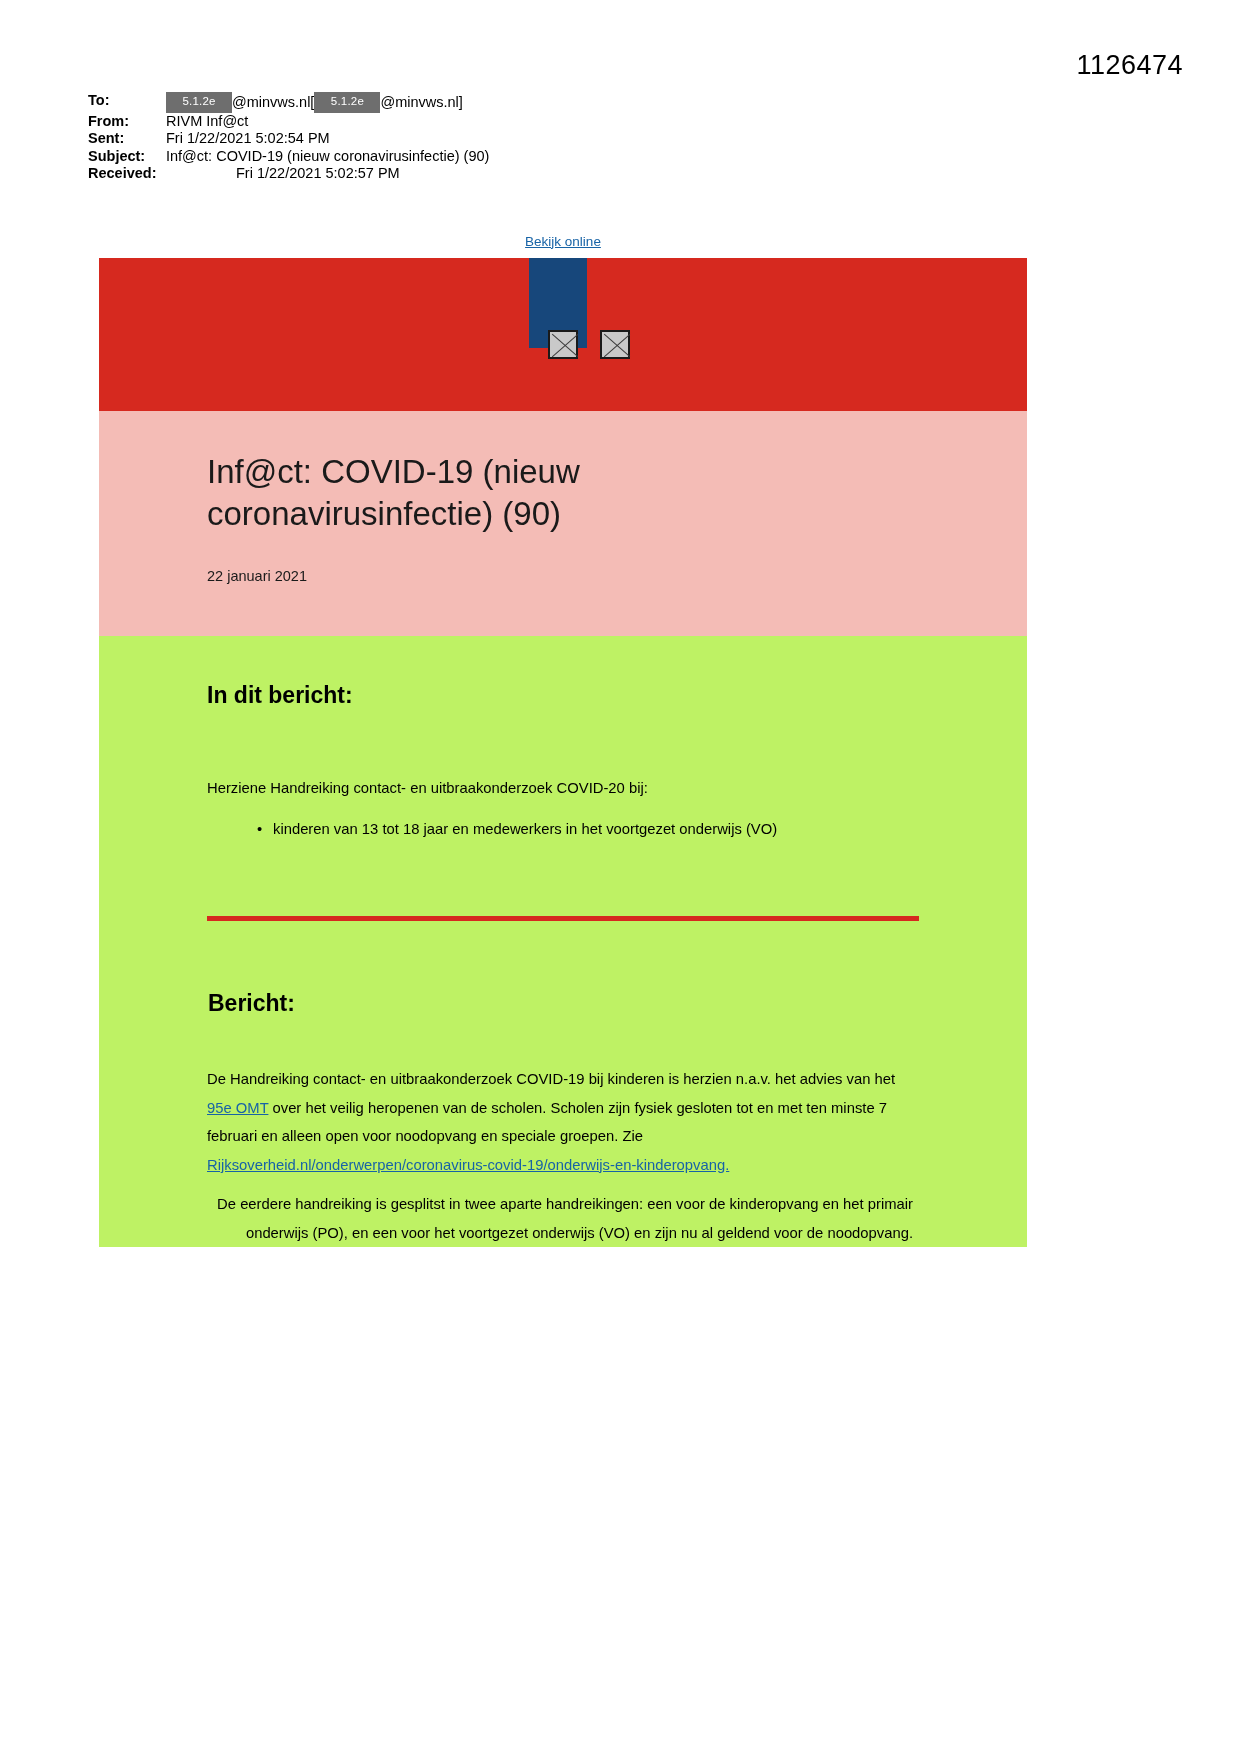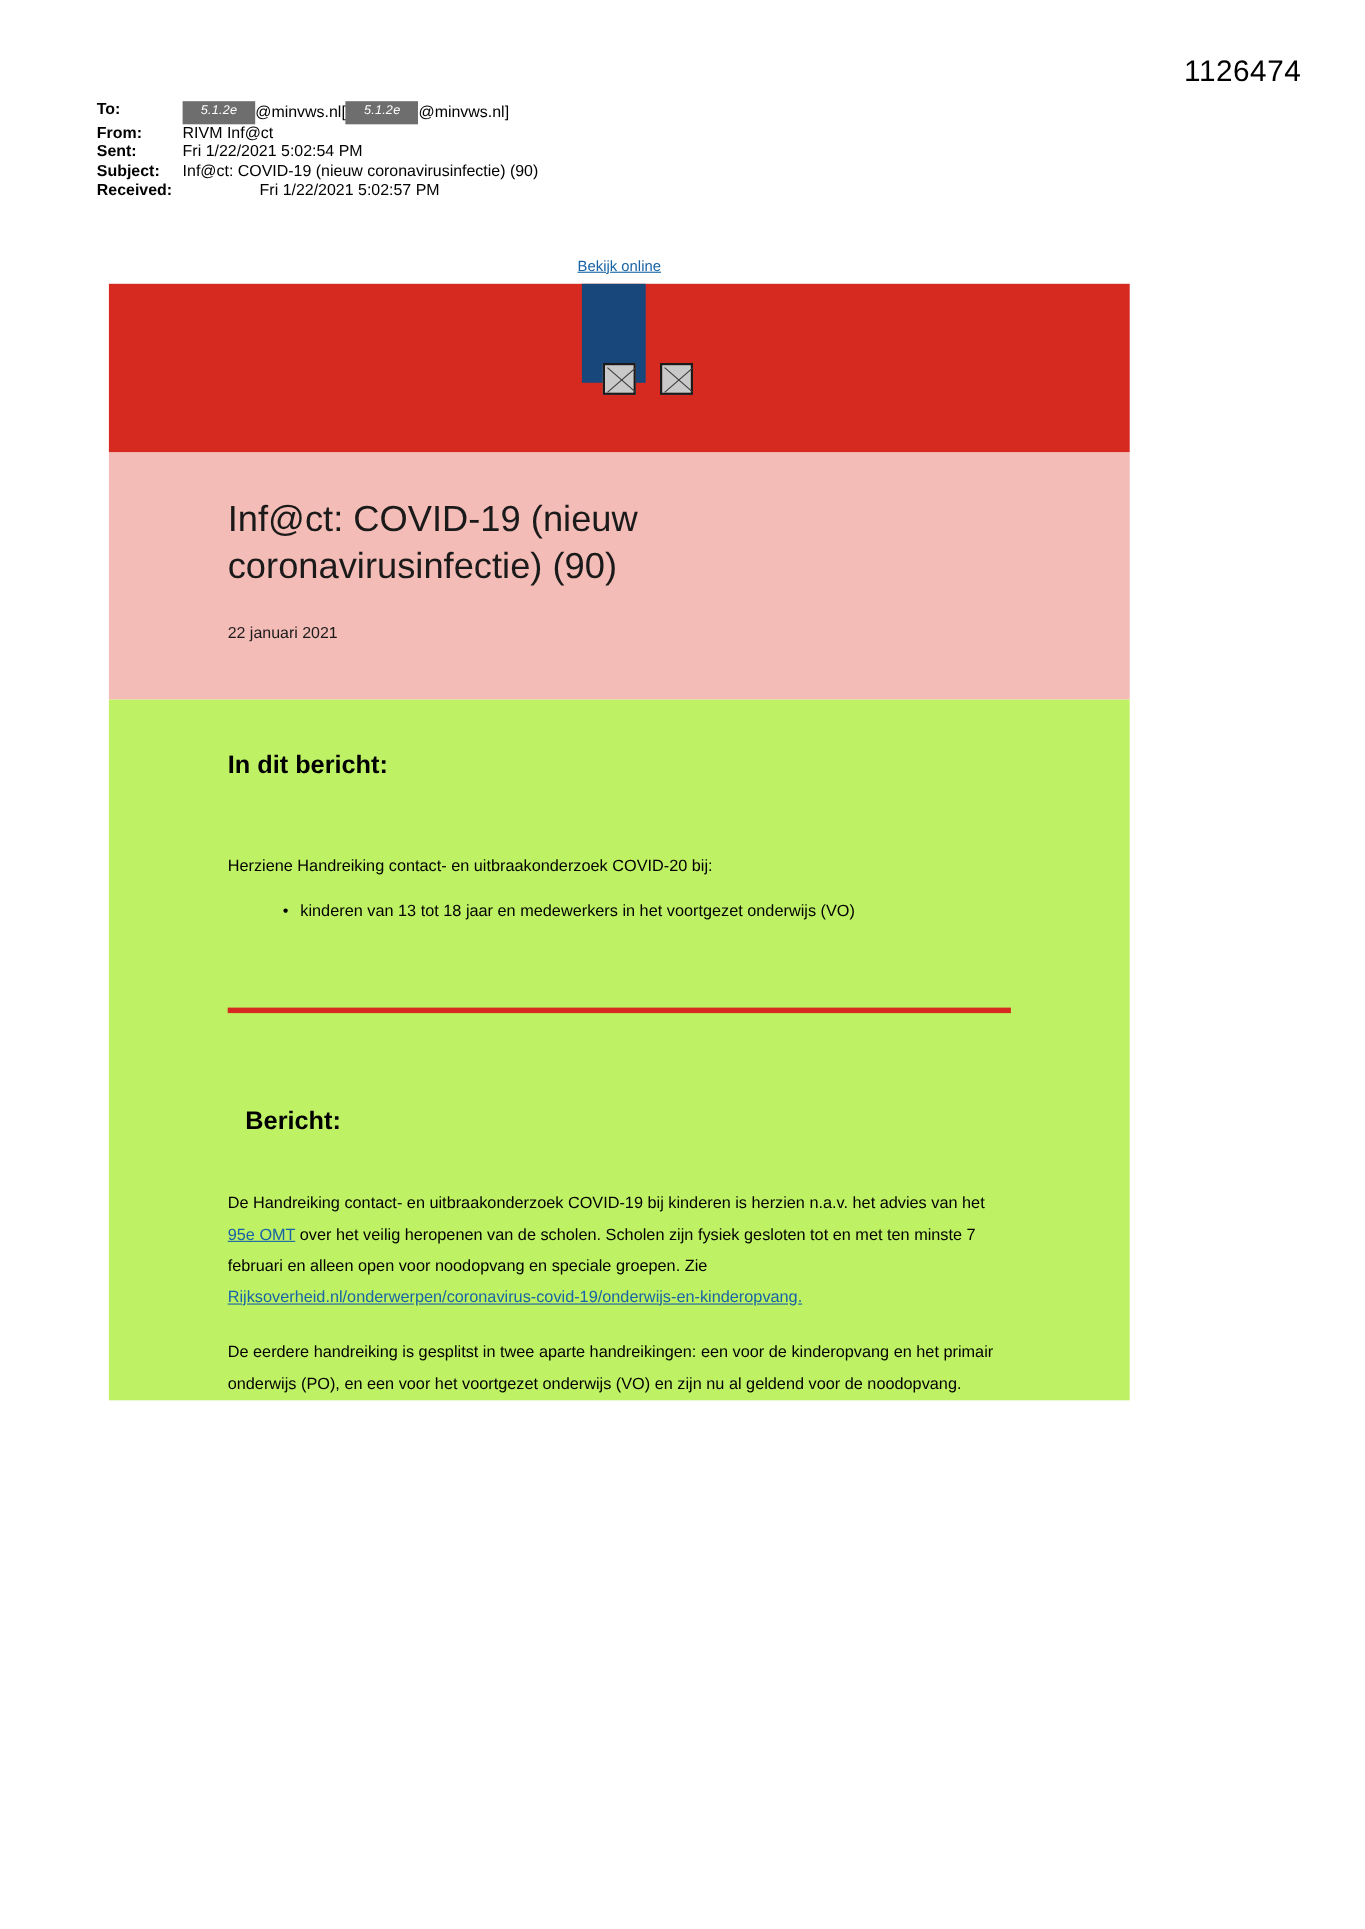--- a/index.html
+++ b/index.html
@@ -38,21 +38,20 @@
   .redacted {
     display: inline-block;
     background: #6e6e6e;
     color: #ffffff;
     font-size: 11.5px;
     padding: 1px 0 2px 0;
     width: 66px;
     text-align: center;
     vertical-align: middle;
     letter-spacing: 0.2px;
-    font-style: italic;
   }
   .mh-indent { padding-left: 70px; }
 
   
   .newsletter {
     position: absolute;
     top: 228px;
     left: 99px;
     width: 928px;
   }
@@ -167,32 +166,32 @@
   .divider {
     height: 5px;
     background: #d6291f;
     margin: 72px 0 0 0;
     width: 100%;
   }
 
   .section-heading-2 {
     font-size: 23px;
     font-weight: bold;
-    margin: 16px;
+    margin: 1px;
     padding-top: 68px;
     color: #000;
   }
 
   .body-para {
     font-size: 14.8px;
     line-height: 28.5px;
     margin: 48px 0 0 0;
     max-width: 706px;
   }
-  .body-para + .body-para { margin-top: 22px; }
+  .body-para + .body-para { margin-top: 11px; text-align: right; }
   a.inline-link {
     color: #1763a6;
     text-decoration: underline;
     cursor: pointer;
   }
 </style>
 </head>
 <body>
 
 <div class="doc-number">1126474</div>

